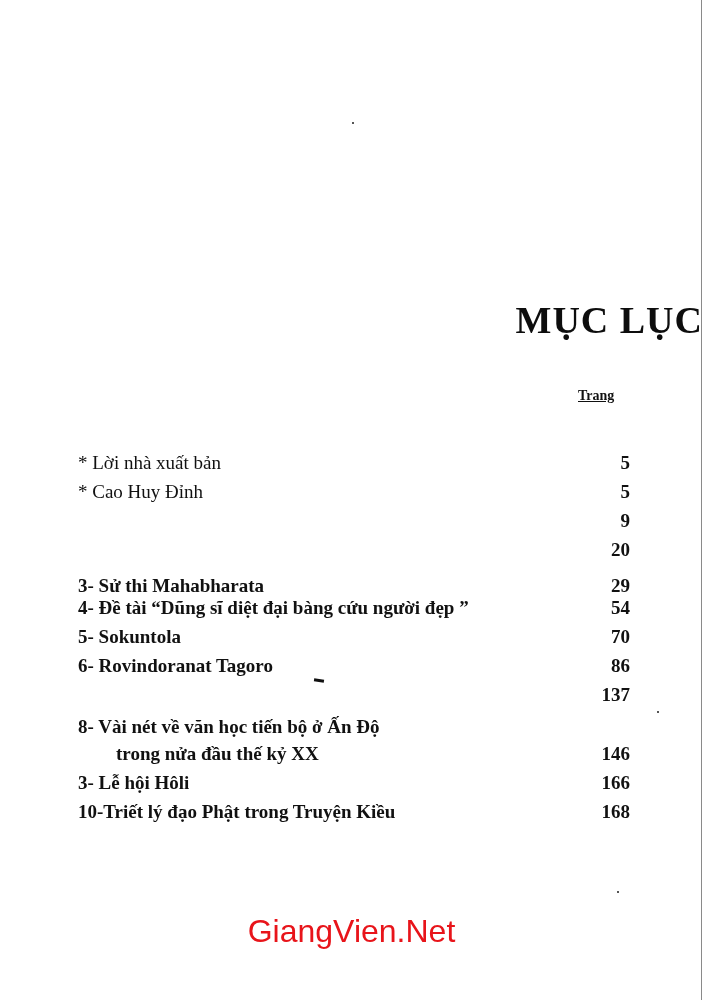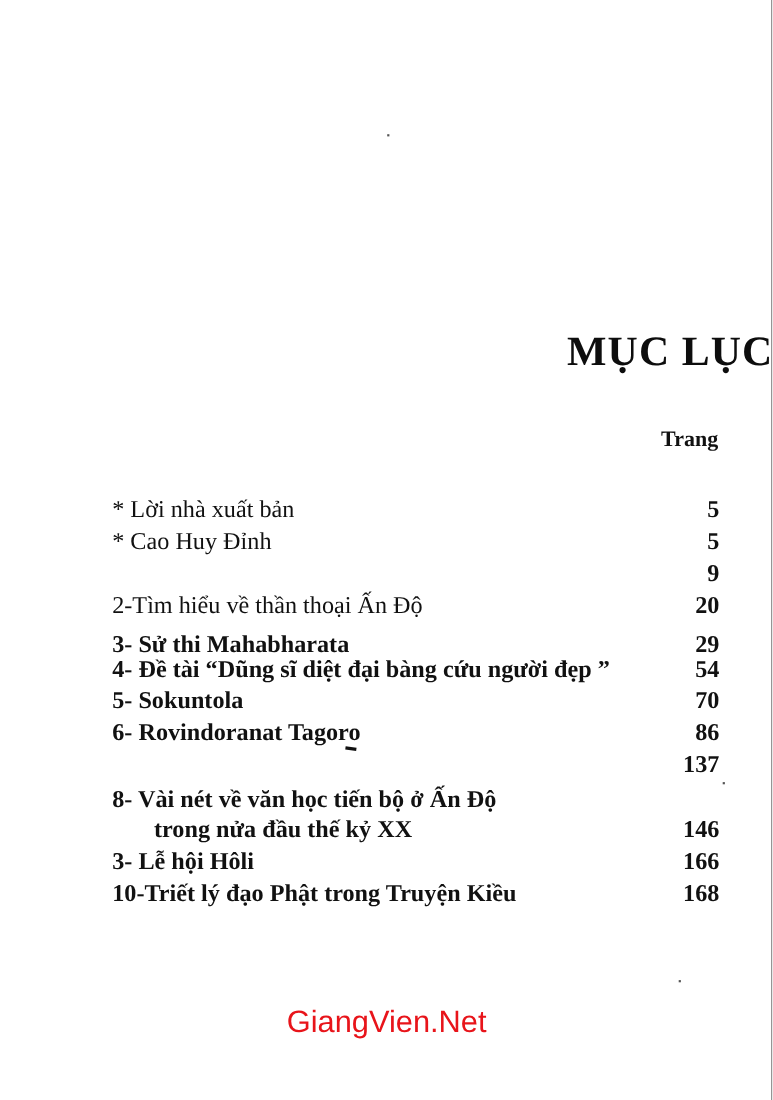--- a/index.html
+++ b/index.html
@@ -35,34 +35,34 @@
       width: 703px;
       top: 298px;
       text-align: right;
       font-size: 38px;
       font-weight: bold;
       letter-spacing: 1px;
       color: #0d0d0d;
     }
     .page-header {
       position: absolute;
-      left: 601px;
+      left: 578px;
       top: 388px;
-      font-size: 20px;
+      font-size: 14px;
       font-weight: bold;
+      text-decoration: underline;
     }
     .toc-row {
       position: absolute;
       left: 78px;
       width: 552px;
       height: 28px;
-      font-size: 22px;
+      font-size: 19px;
       line-height: 28px;
       white-space: nowrap;
-      margin-left: 24px;
     }
     .toc-row .entry-title {
       position: absolute;
       left: 0;
       top: 0;
     }
     .toc-row .entry-page {
       position: absolute;
       right: 0;
       top: 0;
@@ -80,21 +80,21 @@
       background: #111;
       transform: rotate(8deg);
     }
     .watermark {
       position: absolute;
       left: 0;
       width: 703px;
       top: 913px;
       text-align: center;
       font-family: "Liberation Sans", "DejaVu Sans", sans-serif;
-      font-size: 28px;
+      font-size: 32px;
       color: #e8141a;
     }
   </style>
 </head>
 <body>
 
 <div class="right-border"></div>
 <div class="speck" style="left:352px;top:122px;"></div>
 <div class="speck" style="left:657px;top:711px;"></div>
 <div class="speck" style="left:617px;top:891px;"></div>
@@ -109,21 +109,20 @@
     <span class="entry-page">5</span>
   </div>
   <div class="toc-row" style="top:478px;">
     <span class="entry-title">* Cao Huy Đỉnh</span>
     <span class="entry-page">5</span>
   </div>
   <div class="toc-row" style="top:507px;">
     <span class="entry-page">9</span>
   </div>
   <div class="toc-row" style="top:536px;">
-    <span class="entry-title">2-Tìm hiểu về thần thoại Ấn Độ</span>
     <span class="entry-page">20</span>
   </div>
   <div class="toc-row bold" style="top:572px;">
     <span class="entry-title">3- Sử thi Mahabharata</span>
     <span class="entry-page">29</span>
   </div>
   <div class="toc-row bold" style="top:594px;">
     <span class="entry-title">4- Đề tài “Dũng sĩ diệt đại bàng cứu người đẹp ”</span>
     <span class="entry-page">54</span>
   </div>

